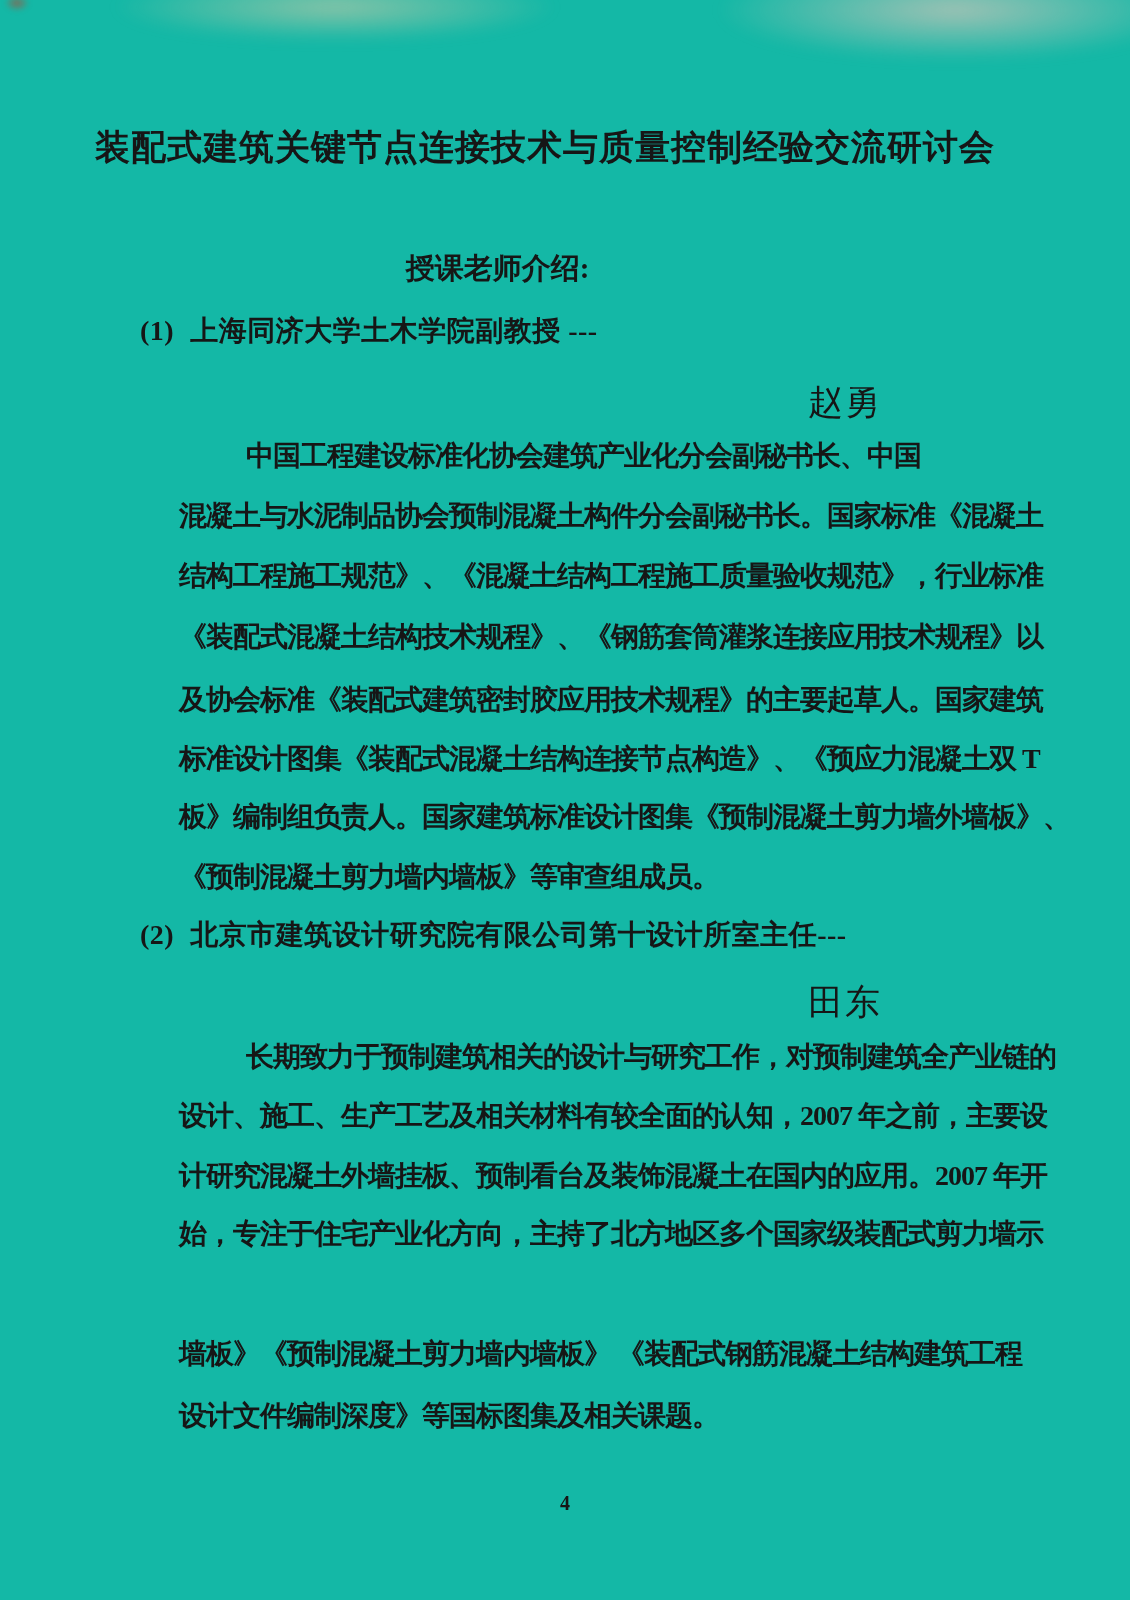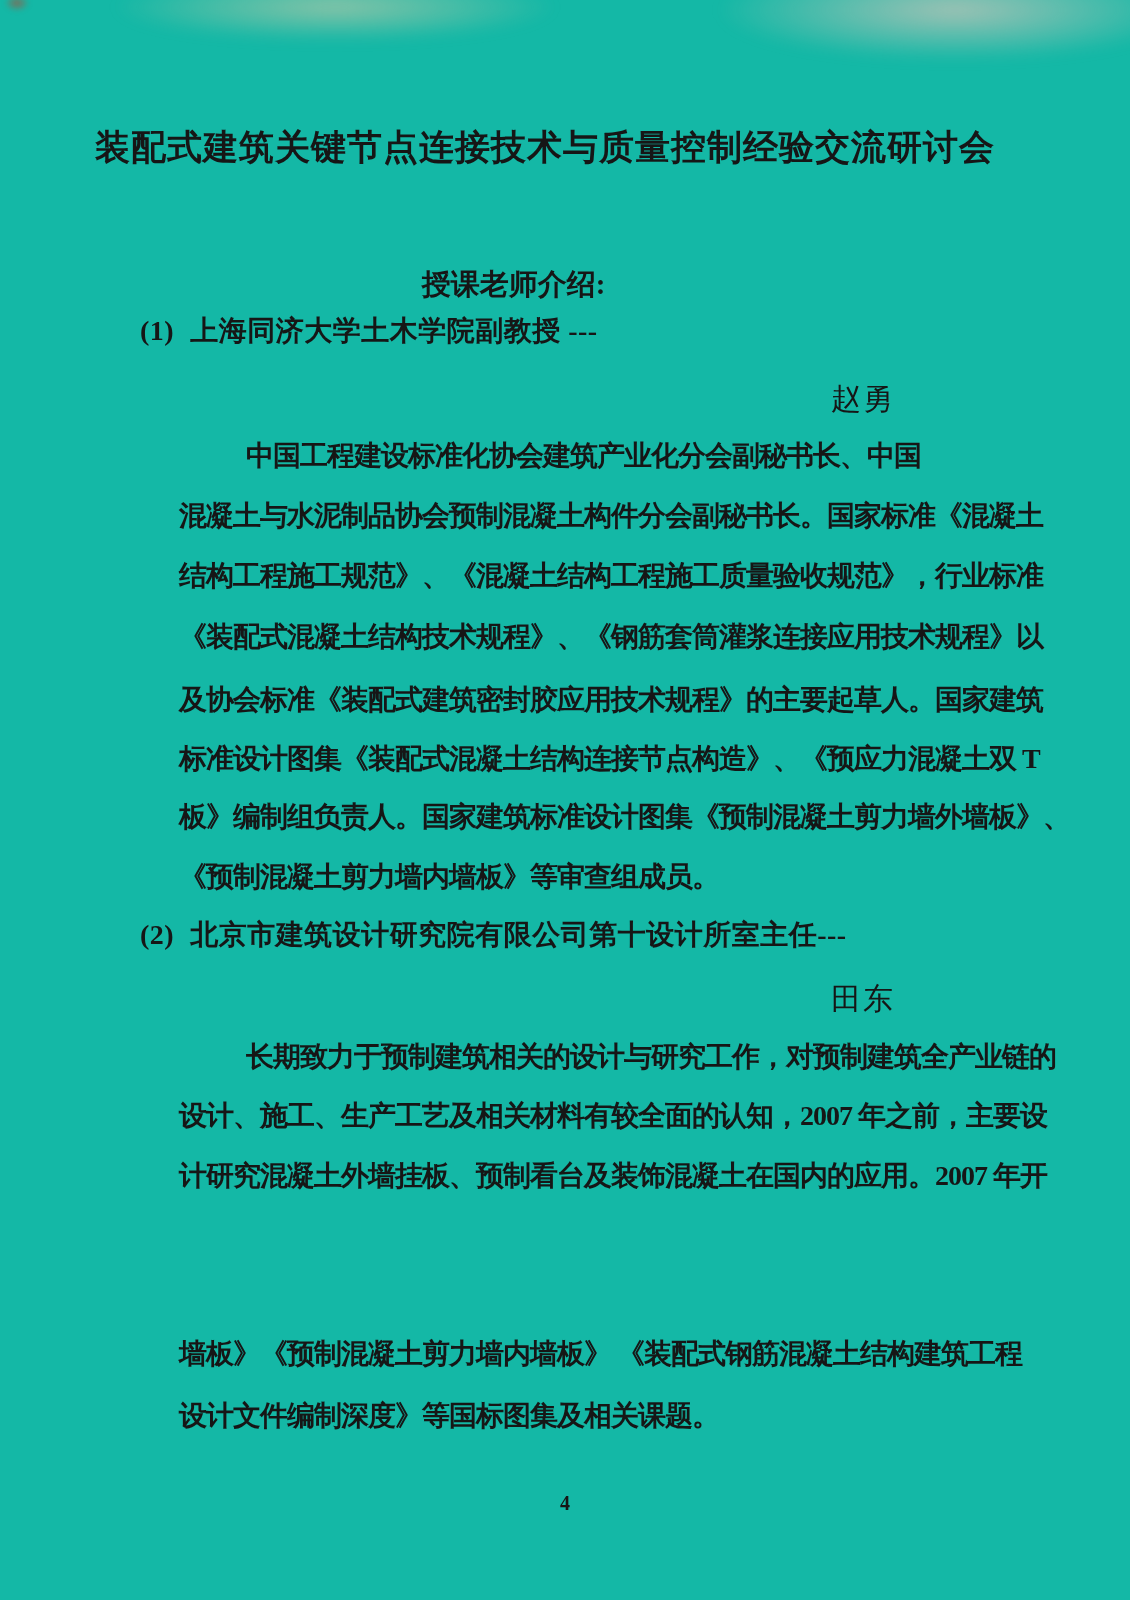--- a/index.html
+++ b/index.html
@@ -43,40 +43,40 @@
     text-align: center;
     font-size: 35px;
     font-weight: 700;
     letter-spacing: 1px;
     white-space: nowrap;
   }
   .section-heading {
     position: absolute;
     top: 249px; left: 0;
     width: 995px;
-    margin: 16px;
+    margin: 0;
     text-align: center;
     font-size: 29px;
     font-weight: 700;
   }
   .speaker-line {
     position: absolute;
     left: 140px;
     font-size: 28px;
     font-weight: 600;
     white-space: nowrap;
     letter-spacing: 0.5px;
   }
   .speaker-line .idx {
     margin-right: 16px;
   }
   .speaker-name {
     position: absolute;
-    left: 831px;
-    font-size: 30px;
+    left: 808px;
+    font-size: 35px;
     font-weight: 400;
     letter-spacing: 2px;
     white-space: nowrap;
     text-align: right;
   }
   .bio-line {
     position: absolute;
     left: 179px;
     font-size: 28px;
     font-weight: 600;
@@ -123,18 +123,19 @@
   <div class="bio-line" style="top:858px">《预制混凝土剪力墙内墙板》等审查组成员。</div>
 
   <div class="speaker-line" style="top:916px">
     <span class="idx">(2)</span><span class="pos">北京市建筑设计研究院有限公司第十设计所室主任---</span>
   </div>
   <div class="speaker-name" style="top:979px">田东</div>
 
   <div class="bio-line indent" style="top:1038px">长期致力于预制建筑相关的设计与研究工作，对预制建筑全产业链的</div>
   <div class="bio-line" style="top:1097px">设计、施工、生产工艺及相关材料有较全面的认知，2007 年之前，主要设</div>
   <div class="bio-line" style="top:1157px">计研究混凝土外墙挂板、预制看台及装饰混凝土在国内的应用。2007 年开</div>
+  <div class="bio-line" style="top:1215px">始，专注于住宅产业化方向，主持了北方地区多个国家级装配式剪力墙示</div>
   <div class="bio-line" style="top:1335px">墙板》《预制混凝土剪力墙内墙板》 《装配式钢筋混凝土结构建筑工程</div>
   <div class="bio-line" style="top:1397px">设计文件编制深度》等国标图集及相关课题。</div>
 
   <div class="page-number">4</div>
 
 </div>
 
 </body></html>

